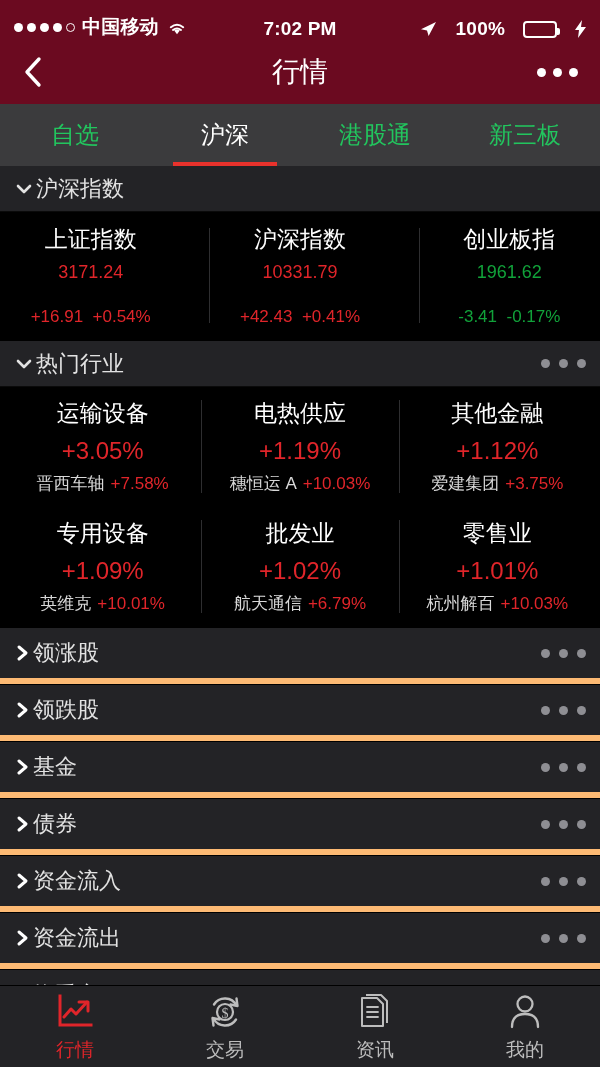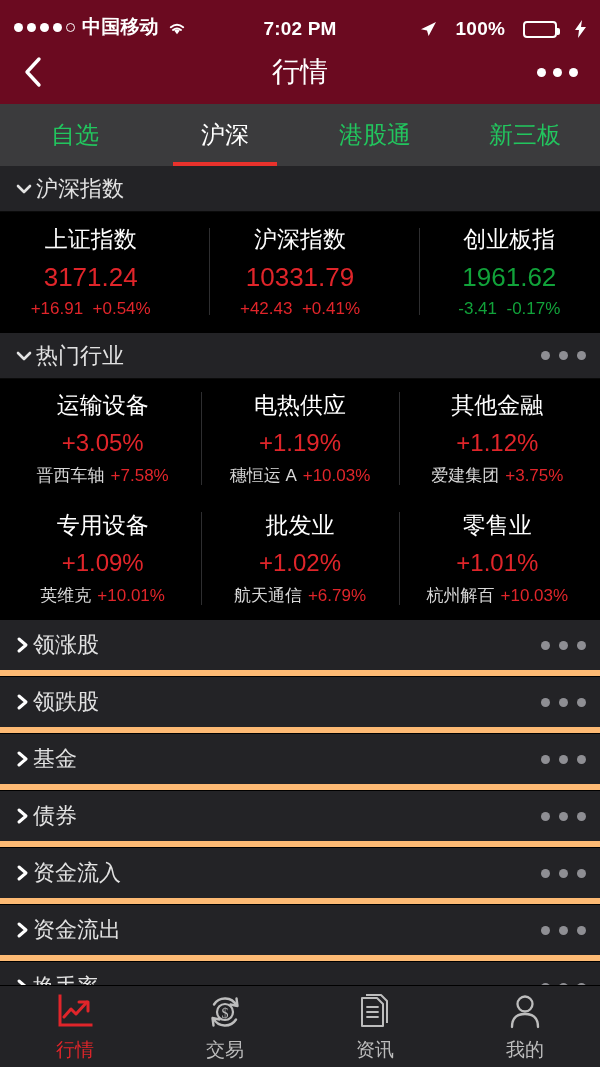--- a/index.html
+++ b/index.html
@@ -67,21 +67,21 @@
 
   
   .index-grid { background:#000; display:flex; padding:10px 0 12px;gap:28px; }
   .index-cell {
     flex:1; text-align:center; position:relative; padding:2px 0;
   }
   .index-cell + .index-cell:before {
     content:""; position:absolute; left:0; top:6px; bottom:6px; width:1px; background:#2E2E30;
   }
   .idx-name { font-size:23px; color:#fff; margin-bottom:7px; }
-  .idx-value { font-size:26px; margin-bottom:6px; }
+  .idx-value { font-size:18px; margin-bottom:24px; }
   .idx-delta { font-size:17px; }
   .up { color:#E0252A; }
   .down { color:#11A23A; }
 
   
   .ind-grid { background:#000; }
   .ind-row { display:flex; padding:11px 4px 12px; }
   .ind-cell { flex:1; text-align:center; position:relative; }
   .ind-cell + .ind-cell:before {
     content:""; position:absolute; left:0; top:2px; bottom:2px; width:1px; background:#2E2E30;

